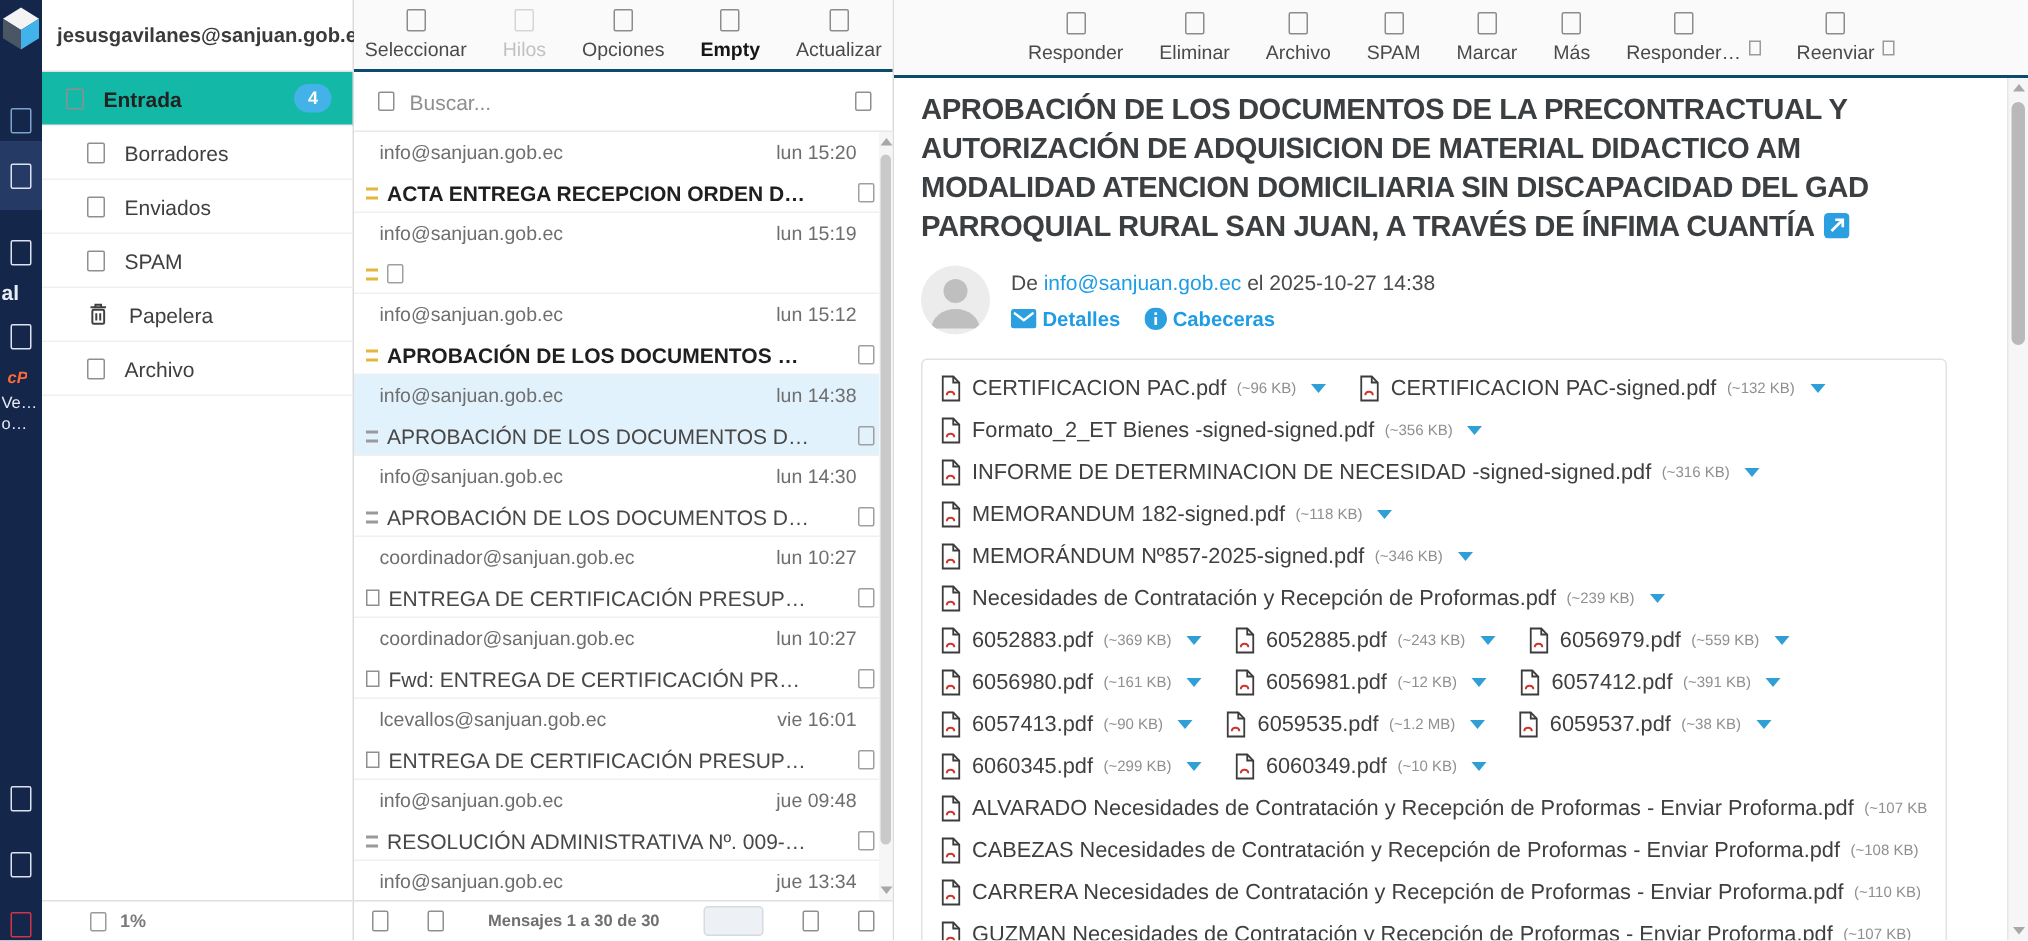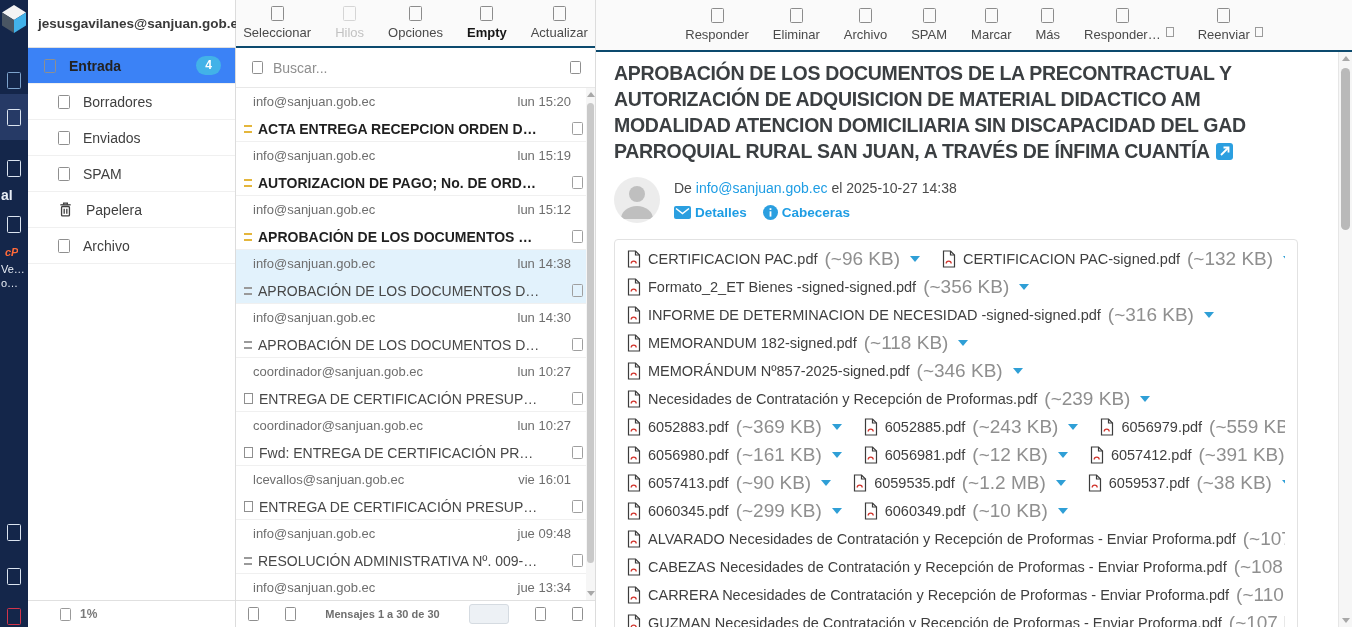--- a/index.html
+++ b/index.html
@@ -24,21 +24,21 @@
   .folders { width:208px; flex:none; display:flex; flex-direction:column;
     border-right:1px solid #dcdcdc; background:#fff; }
   .acct { height:48px; flex:none; border-bottom:1px solid #e0e0e0; display:flex;
     align-items:center; padding-left:10px; gap:7px; }
   .acct-name { font-weight:bold; font-size:13.5px; color:#3a3a3a; }
   .acct .tf { width:10px; height:12px; color:#6a6a6a; }
   .folder-list { list-style:none; }
   .folder { height:36px; display:flex; align-items:center; padding:0 14px 0 30px;
     gap:13px; border-bottom:1px solid #f0f0f0; font-size:14px; color:#3f3f3f; }
   .folder .tf { width:12px; height:14px; color:#8f8f8f; }
-  .folder.sel { background:#3b82f6; font-weight:bold; color:#222;padding-left:16px; }
+  .folder.sel { background:#14b8a6; font-weight:bold; color:#222;padding-left:16px; }
   .badge { margin-left:auto; background:#42b2e8; color:#fff; font-size:12px; font-weight:bold;
     border-radius:11px; padding:3px 9px; line-height:13px; }
   .badge:empty, .hide { display:none !important; }
   .quota { margin-top:auto; height:27px; flex:none; border-top:1px solid #e0e0e0;
     display:flex; align-items:center; gap:9px; padding-left:32px;
     font-size:12px; font-weight:bold; color:#7a7a7a; }
   .quota .tf { width:11px; height:13px; color:#9a9a9a; }
 
   
   .toolbar { height:48px; flex:none; background:#fafafa; border-bottom:2px solid #0c4a6e;
@@ -108,21 +108,21 @@
   .from-l1 { font-size:14px; color:#4a4a4a; margin-top:3px; }
   .from-l1 a, .blue { color:#1e9de4; text-decoration:none; }
   .from-l2 { margin-top:9px; display:flex; align-items:center; gap:16px;
     font-size:13.5px; font-weight:bold; }
   .lnk { display:flex; align-items:center; gap:4px; color:#1e9de4; cursor:pointer; }
   .attbox { margin-top:16px; width:684px; border:1px solid #e2e2e2; border-radius:4px;
     padding:5px 12px 12px 12px; }
   .att-row { height:28px; display:flex; align-items:center; gap:22px; overflow:hidden; }
   .att { display:flex; align-items:center; gap:7px; white-space:nowrap; cursor:pointer; }
   .att .nm { font-size:14.5px; color:#3f3f3f; }
-  .att .sz { font-size:19px; color:#8f8f8f; }
+  .att .sz { font-size:10px; color:#8f8f8f; }
   .caret { width:0; height:0; border-left:5px solid transparent; border-right:5px solid transparent;
     border-top:6px solid #2f9fd6; margin-left:3px; }
   svg { display:block; }
 </style>
 </head>
 <body>
 
 <div class="app">
 
   <aside class="rail">
@@ -272,21 +272,20 @@
           </div>
         </li>
 
         <li class="msg unread">
           <div class="m1">
             <span class="snd">info@sanjuan.gob.ec</span>
             <span class="dt">lun 15:19</span>
           </div>
           <div class="m2">
             <span class="flag flag-eq-yellow"></span>
-            <span class="subj">AUTORIZACION DE PAGO; No. DE ORD…</span>
             <span class="tf"></span>
           </div>
         </li>
 
         <li class="msg unread">
           <div class="m1">
             <span class="snd">info@sanjuan.gob.ec</span>
             <span class="dt">lun 15:12</span>
           </div>
           <div class="m2">

